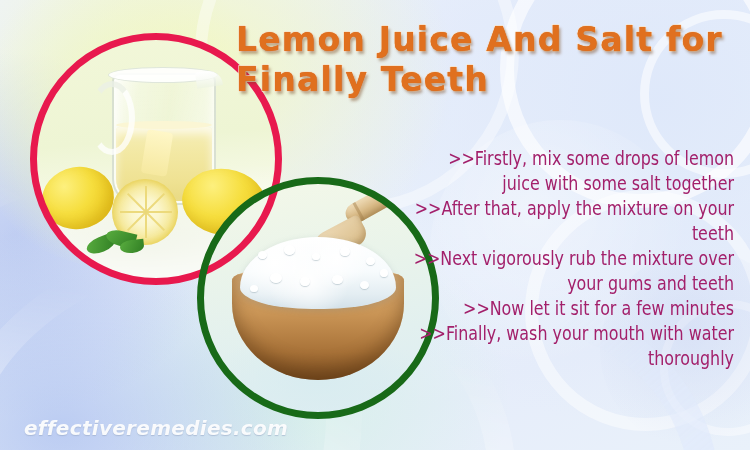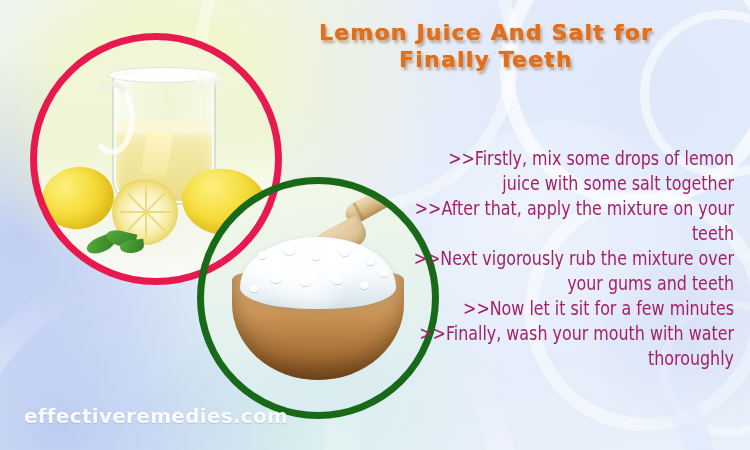--- a/index.html
+++ b/index.html
@@ -168,24 +168,23 @@
     border:7px solid #e8194e;box-sizing:border-box;
   }
   #circle-green{
     position:absolute;left:197px;top:177px;width:242px;height:242px;border-radius:50%;
     border:7px solid #186a18;box-sizing:border-box;
   }
 
   
   #title{
     position:absolute;left:236px;top:20px;width:500px;
-    text-align:center;
     font-family:"DejaVu Sans",sans-serif;
     font-weight:bold;
-    font-size:22px;
+    font-size:33px;
     line-height:1.22;
     letter-spacing:1.2px;
     color:#e0701f;
     -webkit-text-stroke:1.3px #fdf3e2;
     paint-order:stroke fill;
     text-shadow:
       0 0 1px #c75a10,
       2px 3px 3px rgba(120,70,30,0.45),
       1px 1px 0 #fff6ea;
   }
@@ -200,23 +199,23 @@
     line-height:25px;
     color:#a3206b;
     font-stretch:condensed;
     transform:scaleX(0.93);
     transform-origin:right top;
   }
   #steps .step{display:block;}
 
   
   #watermark{
-    position:absolute;left:24px;top:404px;
+    position:absolute;left:24px;top:416px;
     font-family:"DejaVu Sans",sans-serif;
-    font-weight:bold;
+    font-style:italic;font-weight:bold;
     font-size:20px;
     color:rgba(255,255,255,0.92);
     letter-spacing:0.3px;
     text-shadow:0 1px 1px rgba(150,165,195,0.55);
     text-align:center;
   }
 </style>
 </head>
 <body>
 

